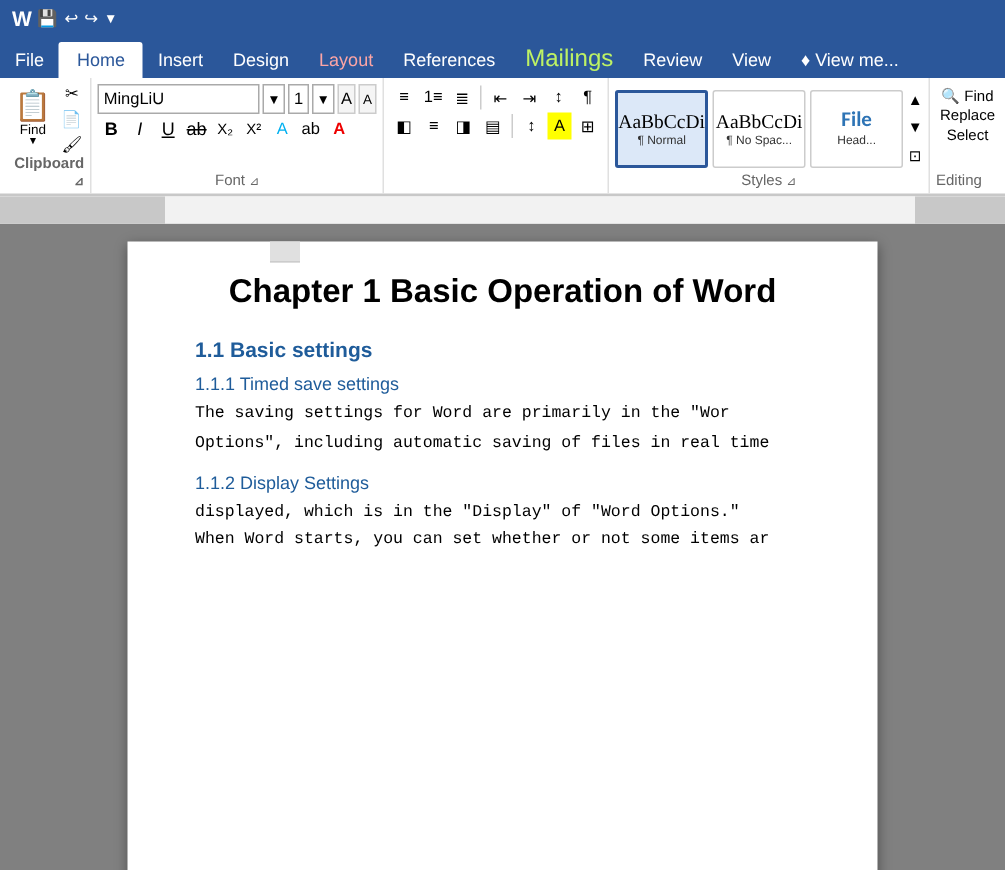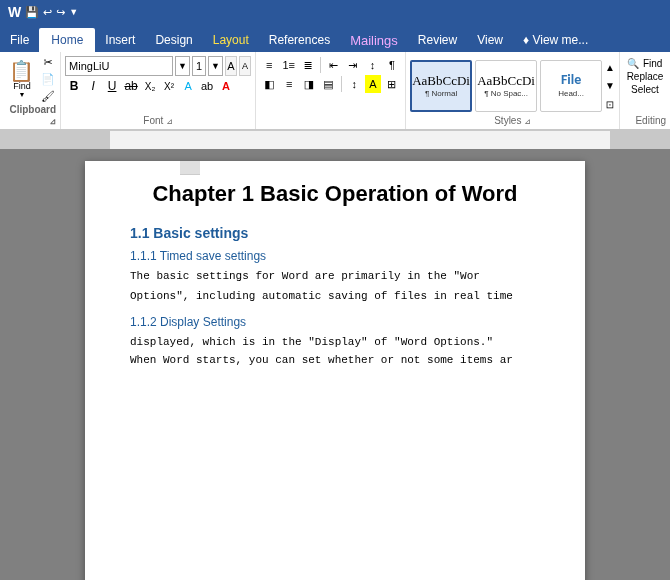--- a/index.html
+++ b/index.html
@@ -18,23 +18,23 @@
     <span style="cursor:pointer; font-size:11px;">↪</span>
     <span style="cursor:pointer; font-size:9px;">▼</span>
   </div>
 </div>
 
 <div style="background:#2b579a; display:flex; align-items:flex-end; padding-left:0; height:28px;">
   <div style="padding:4px 10px; font-size:12px; color:#fff; background:#2b579a; cursor:pointer; height:24px; display:flex; align-items:center; font-weight:500;">File</div>
   <div style="padding:4px 12px; font-size:12px; color:#2b579a; background:#fff; cursor:pointer; height:24px; display:flex; align-items:center; border-radius:2px 2px 0 0; font-weight:500;">Home</div>
   <div style="padding:4px 10px; font-size:12px; color:#fff; cursor:pointer; height:24px; display:flex; align-items:center;">Insert</div>
   <div style="padding:4px 10px; font-size:12px; color:#fff; cursor:pointer; height:24px; display:flex; align-items:center;">Design</div>
-  <div style="padding:4px 10px; font-size:12px; color:#fde047; cursor:pointer; height:24px; display:flex; align-items:center;margin-top:47px;">Layout</div>
+  <div style="padding:4px 10px; font-size:12px; color:#fca5a5; cursor:pointer; height:24px; display:flex; align-items:center;margin-top:47px;">Layout</div>
   <div style="padding:4px 10px; font-size:12px; color:#fff; cursor:pointer; height:24px; display:flex; align-items:center;">References</div>
-  <div style="padding:4px 10px; font-size:13px; color:#f0abfc; cursor:pointer; height:24px; display:flex; align-items:center;">Mailings</div>
+  <div style="padding:4px 10px; font-size:16px; color:#bef264; cursor:pointer; height:24px; display:flex; align-items:center;">Mailings</div>
   <div style="padding:4px 10px; font-size:12px; color:#fff; cursor:pointer; height:24px; display:flex; align-items:center;">Review</div>
   <div style="padding:4px 10px; font-size:12px; color:#fff; cursor:pointer; height:24px; display:flex; align-items:center;">View</div>
   <div style="padding:4px 10px; font-size:12px; color:#fff; cursor:pointer; height:24px; display:flex; align-items:center;">♦ View me...</div>
 </div>
 
 <div style="background:#fff; border-bottom:2px solid #c8c8c8; display:flex; min-height:72px; align-items:stretch;">
 
   <div style="display:flex; flex-direction:column; padding:2px 4px; border-right:1px solid #e0e0e0; min-width:52px;">
     <div style="display:flex; flex:1; align-items:center;">
       <div style="display:flex; flex-direction:column; align-items:center; cursor:pointer; width:36px; padding:2px;">
@@ -131,21 +131,21 @@
     </div>
     <div style="font-size:10px; color:#666; text-align:center; padding-bottom:1px;">Styles <span style="font-size:8px;">⊿</span></div>
   </div>
 
   <div style="display:flex; flex-direction:column; padding:2px 4px; min-width:50px;">
     <div style="flex:1; display:flex; flex-direction:column; align-items:center; gap:2px; padding-top:4px;">
       <div style="cursor:pointer; font-size:10px; text-align:center;">🔍 Find</div>
       <div style="cursor:pointer; font-size:10px; text-align:center;">Replace</div>
       <div style="cursor:pointer; font-size:10px; text-align:center;">Select</div>
     </div>
-    <div style="font-size:10px; color:#666; text-align:right; padding-bottom:1px;">Editing</div>
+    <div style="font-size:10px; color:#666; text-align:left; padding-bottom:1px;">Editing</div>
   </div>
 </div>
 
 <div style="height:18px; background:#f2f2f2; border-bottom:1px solid #ccc; display:flex; align-items:center; padding:0; position:relative;">
   <div style="width:100%; height:100%; background: linear-gradient(to right, #bbb 1px, transparent 1px) 0 50% / 20px 6px no-repeat, #e8e8e8; position:relative;">
     <div style="position:absolute; left:0; top:0; right:0; bottom:0; display:flex; align-items:center;">
       <div style="width:110px; background:#c8c8c8; height:18px;"></div>
       <div style="flex:1; background:#f2f2f2; height:18px; position:relative;">
         
       </div>
@@ -158,21 +158,21 @@
   <div style="background:#fff; width:500px; min-height:480px; padding:20px 45px; box-shadow:0 2px 8px rgba(0,0,0,0.4); font-family:'Times New Roman', Times, serif; position:relative;">
 
     <div style="position:absolute; top:0; left:95px; width:20px; height:14px; background:#e0e0e0; border-bottom:1px solid #ccc;"></div>
 
     <h1 style="font-size:22px; font-weight:bold; text-align:center; margin-bottom:18px; font-family:Arial, sans-serif; color:#000; white-space:nowrap; overflow:hidden;">Chapter 1 Basic Operation of Word</h1>
 
     <h2 style="font-size:14px; color:#1f5c9a; font-weight:bold; margin:12px 0 4px 0; font-family:Arial, sans-serif;">1.1 Basic settings</h2>
 
     <h3 style="font-size:12px; color:#1f5c9a; font-weight:normal; margin:8px 0 5px 0; font-family:Arial, sans-serif;">1.1.1 Timed save settings</h3>
 
-    <p style="font-size:11px; color:#000; line-height:1.6; margin-bottom:2px; font-family:'Courier New', monospace;">The basic settings for Word are primarily in the "Wor</p>
+    <p style="font-size:11px; color:#000; line-height:1.6; margin-bottom:2px; font-family:'Courier New', monospace;">The saving settings for Word are primarily in the "Wor</p>
     <p style="font-size:11px; color:#000; line-height:1.6; margin-bottom:10px; font-family:'Courier New', monospace;">Options", including automatic saving of files in real time</p>
 
     <h3 style="font-size:12px; color:#1f5c9a; font-weight:normal; margin:8px 0 5px 0; font-family:Arial, sans-serif;">1.1.2 Display Settings</h3>
 
     <p style="font-size:11px; color:#000; line-height:1.6; font-family:'Courier New', monospace;">displayed, which is in the "Display" of "Word Options."</p>
     <p style="font-size:11px; color:#000; line-height:1.6; margin-bottom:2px; font-family:'Courier New', monospace;">When Word starts, you can set whether or not some items ar</p>
   </div>
 </div>
 
 </body></html>

